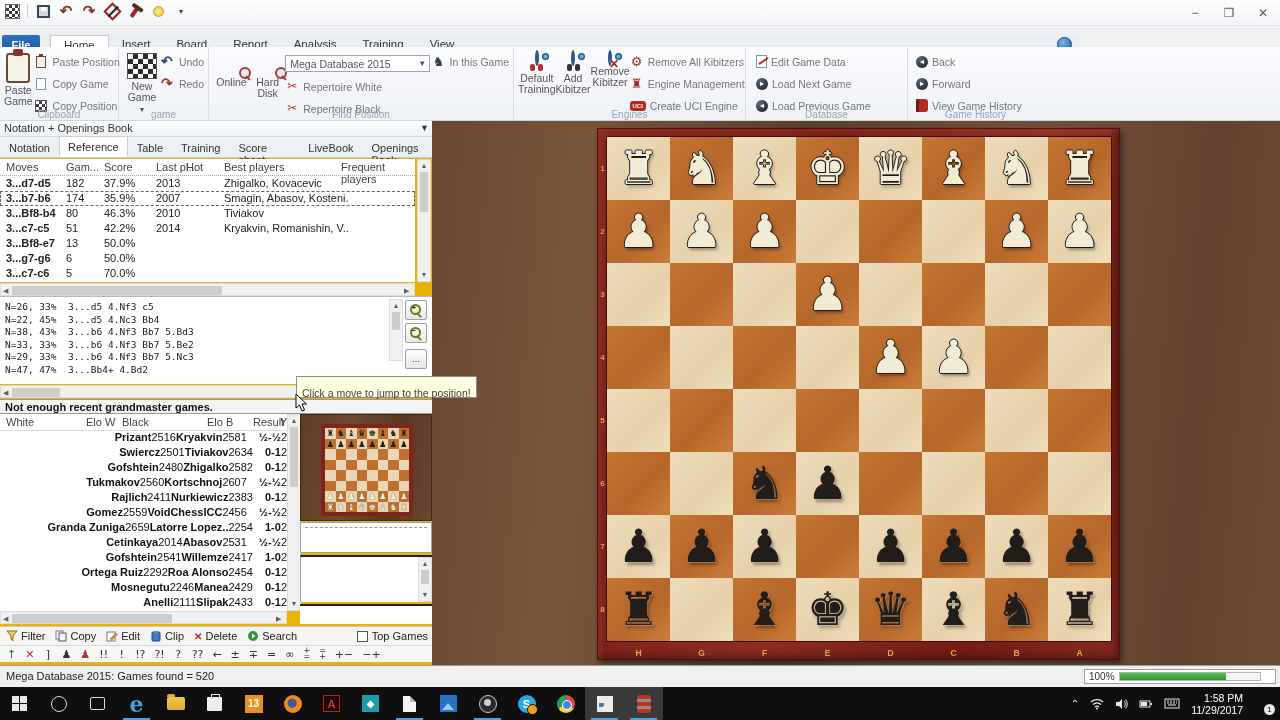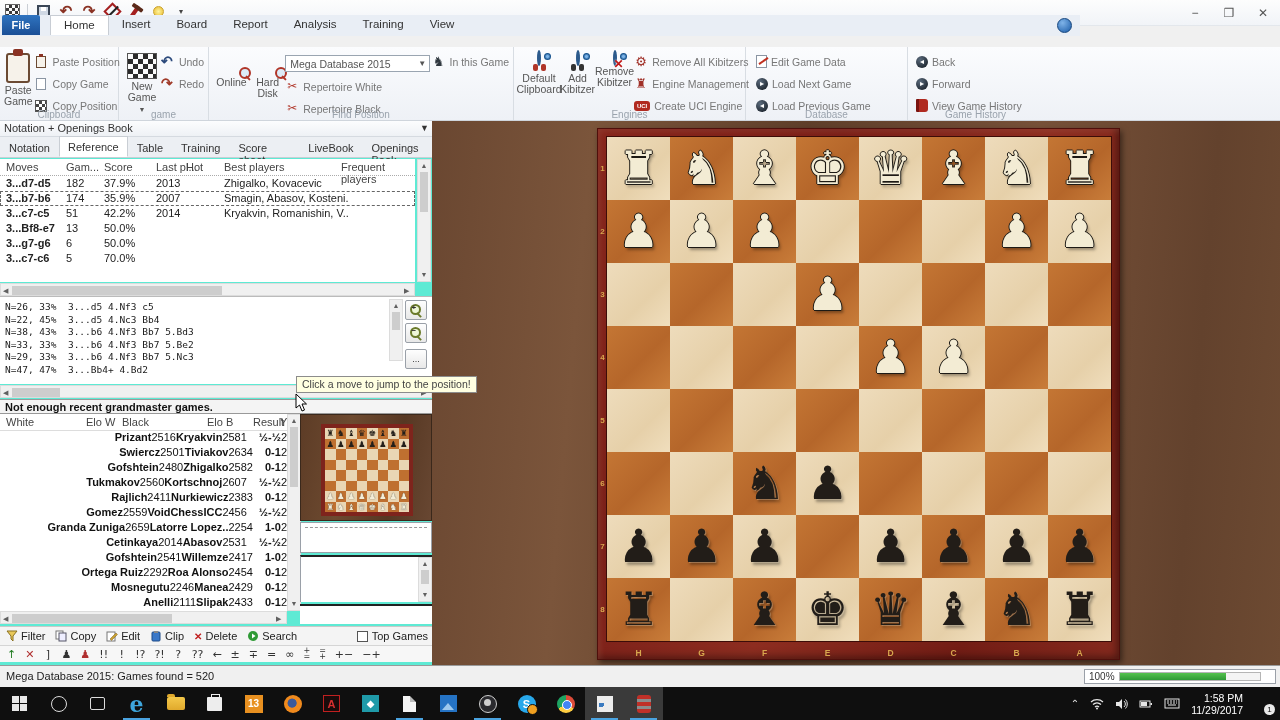--- a/index.html
+++ b/index.html
@@ -22,22 +22,22 @@
   .i-knot { width:13px; height:13px; border:2px solid #a42020; transform:rotate(45deg); position:relative; }
   .i-knot::after { content:""; position:absolute; left:4px; top:-3px; width:2px; height:14px; background:#222; }
   .i-hammer { width:4px; height:13px; background:#a42020; transform:rotate(35deg); position:relative; border-radius:1px; }
   .i-hammer::after { content:""; position:absolute; left:-4px; top:0; width:12px; height:4px; background:#5a2a1a; border-radius:1px; }
   .i-bulb { width:11px; height:11px; border-radius:50%; background:radial-gradient(#fff49c,#e8b92e); border:1px solid #caa22e; }
   .qat-sep { width:1px; height:14px; background:#c9ced4; }
   .win-controls { position:absolute; right:0; top:0; height:26px; display:flex; }
   .win-btn { width:34px; height:26px; display:flex; align-items:center; justify-content:center;
              color:#555; font-size:12px; }
   
-  .ribbon-tabs { position:absolute; left:0; top:15px; width:1080px; height:21px;
-                 background:#e9eef5; display:flex; align-items:flex-start; }
+  .ribbon-tabs { position:absolute; left:0; top:34px; width:1080px; height:21px;
+                 background:#e9eef5; display:flex; align-items:center; }
   .tab-file { width:38px; height:20px; margin-left:2px; background:linear-gradient(#2f74c0,#1b4f96);
               color:#fff; font-weight:bold; font-size:11px; display:flex; align-items:center; justify-content:center;
               border-radius:2px 2px 0 0; }
   .rtab { padding:3px 13px; font-size:11.5px; color:#333; height:20px; }
   .rtab.sel { background:#fff; border:1px solid #c8cdd4; border-bottom:none; }
   .ribbon-help { position:absolute; right:8px; top:3px; width:15px; height:15px; border-radius:50%;
                  background:radial-gradient(circle at 35% 30%, #7fb3e8, #1b5ca8); border:1px solid #14457e; }
   
   .ribbon { position:absolute; left:0; top:47px; width:1280px; height:74px;
             background:linear-gradient(#fbfcfe,#eef1f6); border-bottom:1px solid #cfd5dc; display:flex; }
@@ -84,21 +84,21 @@
   .i-gear { color:#a03028; font-size:13px; line-height:13px; width:14px; text-align:center; }
   .i-uci { width:16px; height:10px; background:#b02a20; border-radius:3px; color:#fff; font-size:6px;
            font-weight:bold; display:flex; align-items:center; justify-content:center; margin:1px 0; }
   .i-editpage { width:11px; height:13px; background:#fff; border:1px solid #8a95a3; position:relative; }
   .i-editpage::after { content:""; position:absolute; left:1px; top:4px; width:11px; height:2px;
                        background:#c03020; transform:rotate(-35deg); }
   .i-circ { width:12px; height:12px; border-radius:50%; background:radial-gradient(circle at 35% 30%, #5a6a7c, #10161d);
             color:#fff; font-size:8px; display:flex; align-items:center; justify-content:center; }
   .i-book { width:12px; height:13px; background:linear-gradient(90deg,#7a1410 0 3px, #b02a20 3px); border-radius:1px 3px 3px 1px; }
   
-  .panel { position:absolute; left:0; top:121px; width:448px; height:544px; background:#5eead4;
+  .panel { position:absolute; left:0; top:121px; width:448px; height:544px; background:#eab308;
            border-right:1px solid #8a8a8a; }
   .panel-hdr { position:absolute; left:0; top:0; width:100%; height:16px;
                background:linear-gradient(#fcfdfe,#eef1f5); border-bottom:1px solid #d5dae0;
                font-size:11px; color:#333; padding:1px 4px; }
   .panel-hdr .hdr-ctrls { position:absolute; right:2px; top:1px; display:flex; gap:4px; align-items:center; }
   .hdr-arrow { font-size:9px; color:#333; }
   .hdr-close { width:12px; height:12px; background:#c8332b; color:#fff; font-size:9px; font-weight:bold;
                display:flex; align-items:center; justify-content:center; border-radius:2px; }
   .ptabs { position:absolute; left:0; top:16px; width:100%; height:21px; background:#eceff3;
            display:flex; align-items:flex-end; border-bottom:1px solid #c9ced4; }
@@ -164,21 +164,21 @@
   .gtb { display:flex; align-items:center; gap:3px; }
   .topgames { position:absolute; right:4px; display:flex; align-items:center; gap:4px; }
   .chk { width:11px; height:11px; background:#fff; border:1px solid #555; }
   .symrow { position:absolute; left:0; top:524px; width:432px; height:17px; background:#f7f7f7;
             border-top:1px solid #d5d5d5; display:flex; align-items:center; gap:9px; padding:0 7px;
             font-size:11px; font-family:"DejaVu Sans", sans-serif; }
   .sym { min-width:9px; text-align:center; line-height:15px; }
   .symstack { display:flex; flex-direction:column; align-items:center; line-height:6px; font-size:8px; }
   
   .tooltip { position:absolute; left:296px; top:376px; height:17px; background:#ffffe1; border:1px solid #8c8c8c;
-             font-size:10.5px; color:#444; padding:1px 5px; white-space:nowrap; z-index:30; }
+             font-size:10.5px; color:#444; padding:10px 5px; white-space:nowrap; z-index:30; }
   .cursor { position:absolute; left:295px; top:393px; z-index:31; }
   
   .boardwin { position:absolute; left:432px; top:121px; width:848px; height:544px;
               background:linear-gradient(95deg,#6a4731,#7b553b 18%,#5f3f2a 42%,#775139 68%,#63422d 88%,#6d4a32); }
   .bframe { position:absolute; left:165px; top:7px; width:523px; height:532px;
             background:linear-gradient(120deg,#86251b,#7a1f18 30%,#8d2d20 55%,#731d15 80%,#862a1e);
             box-shadow:inset 0 0 0 1px #4f0f0b, inset 3px 3px 6px rgba(255,190,160,.15),
                        inset -3px -3px 8px rgba(0,0,0,.45), 2px 3px 6px rgba(0,0,0,.5); }
   .bgrid { position:absolute; left:10px; top:9px; width:504px; height:504px;
            display:grid; grid-template-columns:repeat(8,63px); box-shadow:0 0 0 1px #3c0c08; }
@@ -371,21 +371,21 @@
       </div>
       <div class="rgroup-label">Find Position</div>
     </div>
 
     <div class="rgroup" style="width:232px">
       <div class="bigbtn" style="width:42px">
         <span><span class="i-eye"></span><span class="i-eyebase">
               <i style="background:#b03528"></i>
               <i style="background:#b03528"></i>
             </span></span>
-        <span>Default Clipboard</span>
+        <span>Default Training</span>
       </div>
       <div class="bigbtn" style="width:38px">
         <span><span class="i-eye"></span><span class="i-eyebase">
               <i style="background:#333"></i>
               <i style="background:#333"></i>
             </span></span>
         <span>Add Kibitzer</span>
       </div>
       <div class="bigbtn" style="width:40px">
         <span style="position:relative"><span class="i-eye"></span><span class="redx">✕</span></span>
@@ -480,20 +480,27 @@
             <span class="rc2">37.9%</span>
             <span class="rc3">2013</span>
             <span class="rc5">Zhigalko, Kovacevic</span>
           </div>
           <div class="refrow sel">
             <span class="rc0">3...b7-b6</span>
             <span class="rc1">174</span>
             <span class="rc2">35.9%</span>
             <span class="rc3">2007</span>
             <span class="rc5">Smagin, Abasov, Kosteni.</span>
+          </div>
+          <div class="refrow">
+            <span class="rc0">3...Bf8-b4</span>
+            <span class="rc1">80</span>
+            <span class="rc2">46.3%</span>
+            <span class="rc3">2010</span>
+            <span class="rc5">Tiviakov</span>
           </div>
           <div class="refrow">
             <span class="rc0">3...c7-c5</span>
             <span class="rc1">51</span>
             <span class="rc2">42.2%</span>
             <span class="rc3">2014</span>
             <span class="rc5">Kryakvin, Romanishin, V..</span>
           </div>
           <div class="refrow">
             <span class="rc0">3...Bf8-e7</span>

